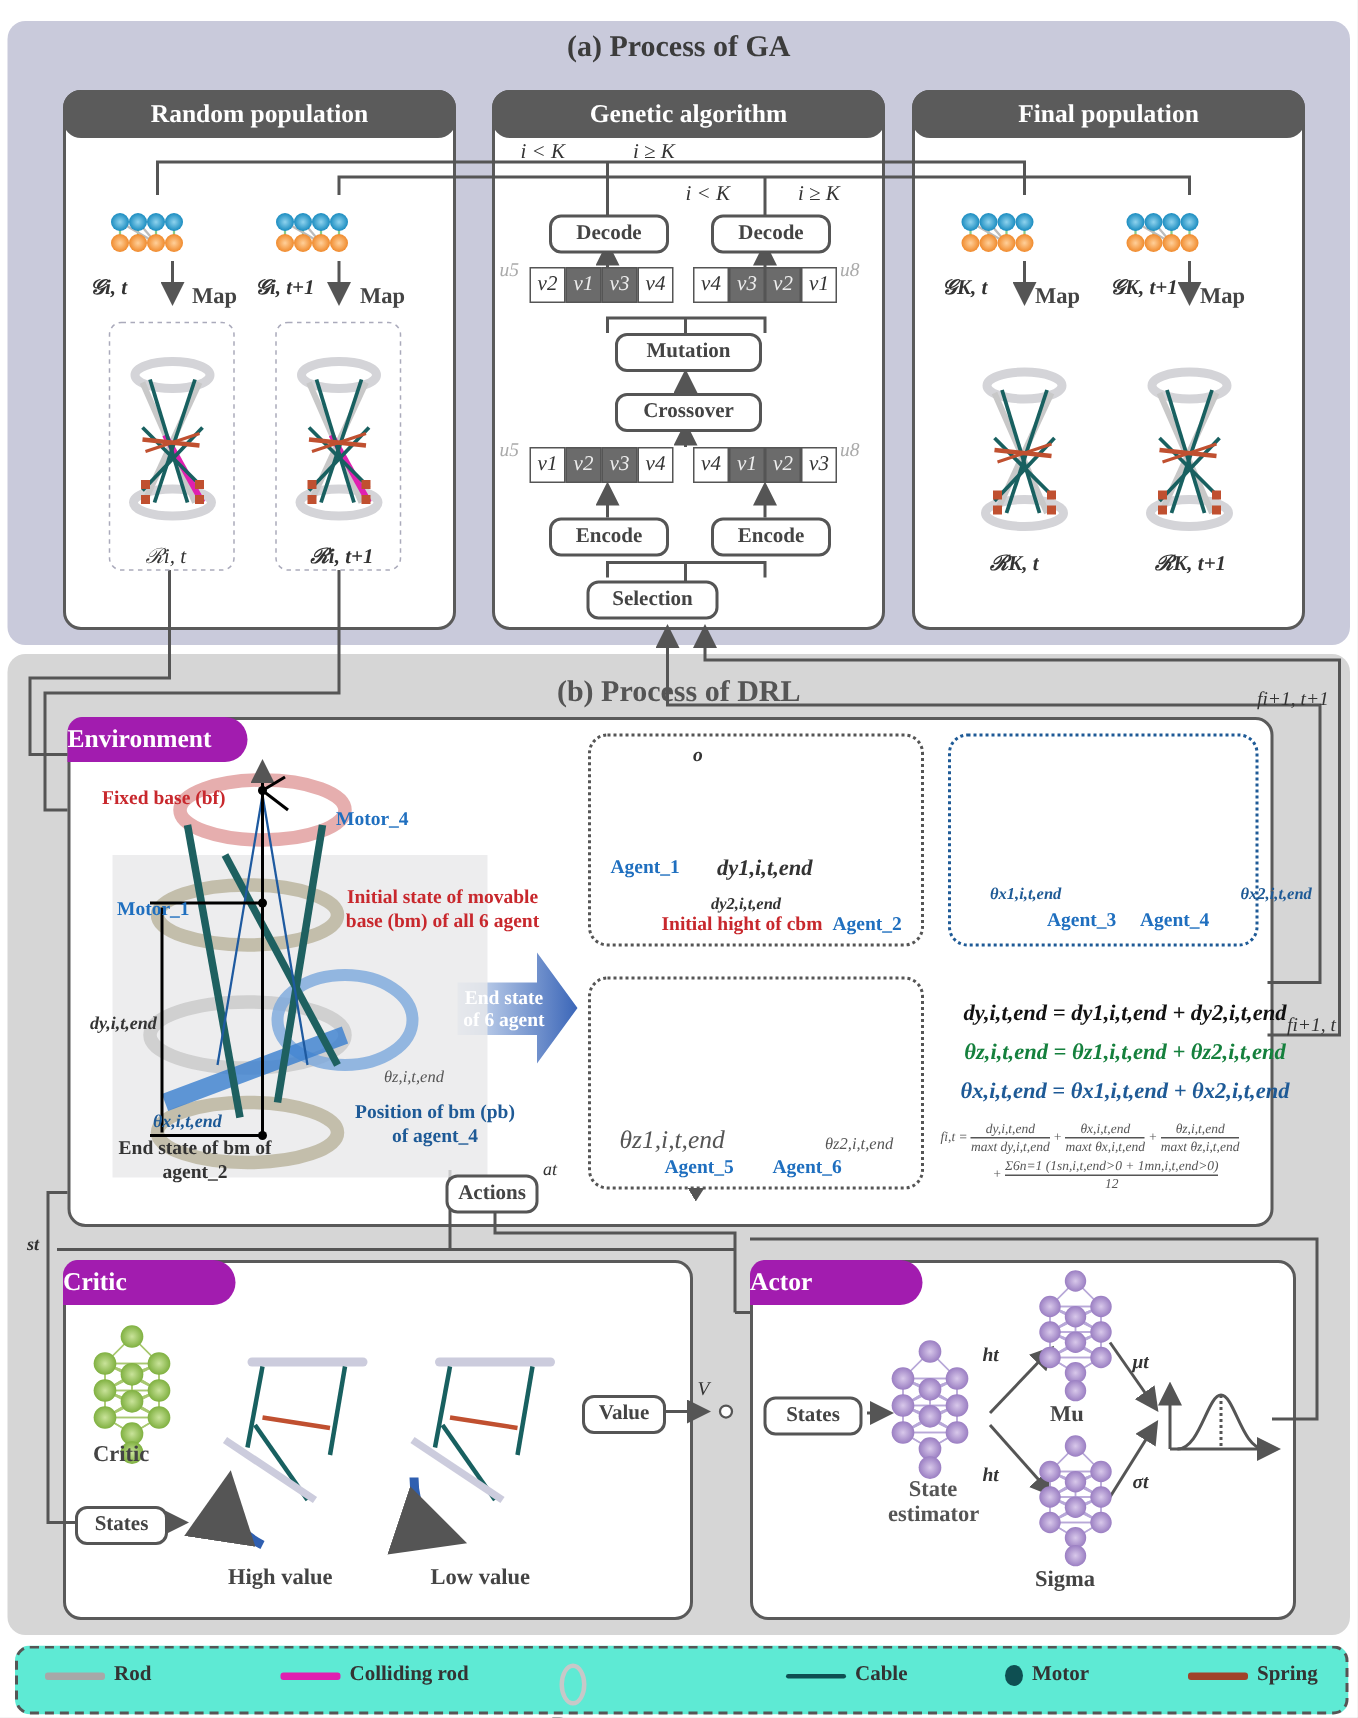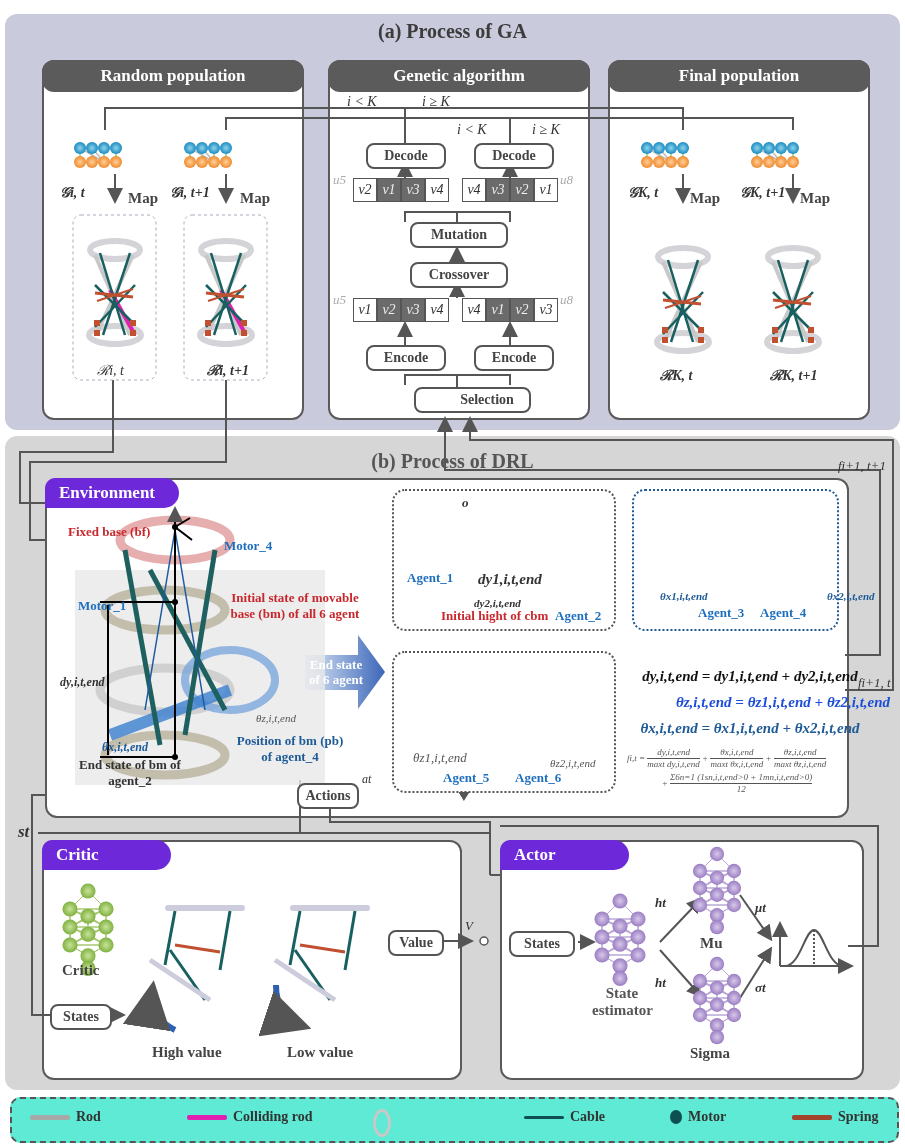--- a/index.html
+++ b/index.html
@@ -3,21 +3,21 @@
 <meta charset="utf-8">
 <style>
   html,body{margin:0;padding:0;background:#fff;}
   body{width:905px;height:1145px;position:relative;overflow:hidden;font-family:"Liberation Serif","DejaVu Serif",serif;color:#333;}
   .abs{position:absolute;}
   .panel-a{left:5px;top:14px;width:895px;height:416px;background:#c9cadb;border-radius:12px;}
   .panel-b{left:5px;top:436px;width:895px;height:654px;background:#d6d6d6;border-radius:12px;}
   .sec-title{font-weight:bold;font-size:20px;color:#3c3c3c;text-align:center;}
   .card{background:#fff;border:2px solid #5a5a5a;border-radius:12px;}
   .card-head{background:#5b5b5b;color:#fff;font-weight:bold;font-size:17px;text-align:center;border-radius:12px 12px 12px 12px;}
-  .tab-head{background:#6d28d9;color:#fff;font-weight:bold;font-size:17px;border-radius:0 18px 18px 0;padding-left:14px;}
+  .tab-head{background:#a21caf;color:#fff;font-weight:bold;font-size:17px;border-radius:0 18px 18px 0;padding-left:0;}
   .box{border:2px solid #555;border-radius:8px;background:#fff;font-weight:bold;font-size:14px;color:#444;text-align:center;}
   .it{font-style:italic;}
   .lbl{font-size:15px;font-weight:bold;color:#444;}
   .red{color:#c8282d;}
   .blue{color:#1f6fbf;}
   .dblue{color:#1e5a96;}
   .legend{left:10px;top:1097px;width:885px;height:42px;border:2px dashed #555;border-radius:10px;background:#5eead4;}
   .leg-item{position:absolute;top:10px;font-weight:bold;font-size:14px;color:#333;display:flex;align-items:center;gap:6px;}
   .leg-line{width:40px;height:5px;border-radius:2px;}
   .cellrow{display:flex;}
@@ -630,39 +630,39 @@
   <div class="cell">v4</div>
   <div class="cell d">v1</div>
   <div class="cell d">v2</div>
   <div class="cell">v3</div>
 </div>
 <div class="abs it" style="left:333px;top:292px;font-size:13px;color:#aaa;">u5</div>
 <div class="abs it" style="left:560px;top:292px;font-size:13px;color:#aaa;">u8</div>
 
 <div class="abs box" style="left:366px;top:345px;width:76px;height:22px;line-height:22px;">Encode</div>
 <div class="abs box" style="left:474px;top:345px;width:76px;height:22px;line-height:22px;">Encode</div>
-<div class="abs box" style="left:414px;top:387px;width:84px;height:22px;line-height:22px;padding-left:29px;">Selection</div>
+<div class="abs box" style="left:391px;top:387px;width:84px;height:22px;line-height:22px;">Selection</div>
 
 <div class="abs it" style="left:60px;top:185px;font-size:14px;font-weight:bold;">𝒢i, t</div>
 <div class="abs it" style="left:170px;top:185px;font-size:14px;font-weight:bold;">𝒢i, t+1</div>
 <div class="abs lbl" style="left:128px;top:190px;">Map</div>
 <div class="abs lbl" style="left:240px;top:190px;">Map</div>
 <div class="abs it" style="left:97px;top:360px;font-size:14px;font-weight:normal;">ℛi, t</div>
 <div class="abs it" style="left:207px;top:360px;font-size:14px;font-weight:bold;">ℛi, t+1</div>
 
 <div class="abs it" style="left:628px;top:185px;font-size:14px;font-weight:bold;">𝒢K, t</div>
 <div class="abs it" style="left:740px;top:185px;font-size:14px;font-weight:bold;">𝒢K, t+1</div>
 <div class="abs lbl" style="left:690px;top:190px;">Map</div>
 <div class="abs lbl" style="left:800px;top:190px;">Map</div>
 <div class="abs it" style="left:660px;top:365px;font-size:14px;font-weight:bold;">ℛK, t</div>
 <div class="abs it" style="left:770px;top:365px;font-size:14px;font-weight:bold;">ℛK, t+1</div>
 
 <div class="abs it" style="left:838px;top:458px;font-size:13px;">fi+1, t+1</div>
 <div class="abs it" style="left:858px;top:675px;font-size:13px;">fi+1, t</div>
-<div class="abs it" style="left:18px;top:822px;font-size:17px;font-weight:bold;">st</div>
+<div class="abs it" style="left:18px;top:822px;font-size:12px;font-weight:bold;">st</div>
 
 <div class="abs red" style="left:68px;top:524px;font-size:13px;font-weight:bold;">Fixed base (bf)</div>
 <div class="abs blue" style="left:224px;top:538px;font-size:13px;font-weight:bold;">Motor_4</div>
 <div class="abs blue" style="left:78px;top:598px;font-size:13px;font-weight:bold;">Motor_1</div>
 <div class="abs red" style="left:225px;top:590px;width:140px;font-size:13px;font-weight:bold;text-align:center;">Initial state of movable base (bm) of all 6 agent</div>
 <div class="abs" style="left:308px;top:657px;width:56px;font-size:13px;font-weight:bold;color:#fff;text-align:center;line-height:15px;">End state of 6 agent</div>
 <div class="abs it" style="left:60px;top:675px;font-size:12px;font-weight:bold;">dy,i,t,end</div>
 <div class="abs it" style="left:256px;top:712px;font-size:11px;color:#555;">θz,i,t,end</div>
 <div class="abs it dblue" style="left:102px;top:740px;font-size:12px;font-weight:bold;">θx,i,t,end</div>
 <div class="abs dblue" style="left:230px;top:733px;width:120px;font-size:13px;font-weight:bold;text-align:center;">Position of bm (pb) of agent_4</div>
@@ -677,25 +677,25 @@
 <div class="abs red" style="left:441px;top:608px;font-size:13px;font-weight:bold;">Initial hight of cbm</div>
 <div class="abs it" style="left:462px;top:495px;font-size:13px;font-weight:bold;">o</div>
 
 <div class="abs blue" style="left:698px;top:605px;font-size:13px;font-weight:bold;">Agent_3</div>
 <div class="abs blue" style="left:760px;top:605px;font-size:13px;font-weight:bold;">Agent_4</div>
 <div class="abs it dblue" style="left:660px;top:590px;font-size:11px;font-weight:bold;">θx1,i,t,end</div>
 <div class="abs it dblue" style="left:795px;top:590px;font-size:11px;font-weight:bold;margin-left:32px;">θx2,i,t,end</div>
 
 <div class="abs blue" style="left:443px;top:770px;font-size:13px;font-weight:bold;">Agent_5</div>
 <div class="abs blue" style="left:515px;top:770px;font-size:13px;font-weight:bold;">Agent_6</div>
-<div class="abs it" style="left:413px;top:750px;font-size:13px;color:#555;">θz1,i,t,end</div>
+<div class="abs it" style="left:413px;top:750px;font-size:17px;color:#555;">θz1,i,t,end</div>
 <div class="abs it" style="left:550px;top:757px;font-size:11px;color:#555;">θz2,i,t,end</div>
 
 <div class="abs formula" style="left:640px;top:668px;width:220px;color:#111;">dy,i,t,end = dy1,i,t,end + dy2,i,t,end</div>
-<div class="abs formula" style="left:640px;top:694px;width:220px;color:#1d4ed8;margin-left:33px;">θz,i,t,end = θz1,i,t,end + θz2,i,t,end</div>
+<div class="abs formula" style="left:640px;top:694px;width:220px;color:#15803d;">θz,i,t,end = θz1,i,t,end + θz2,i,t,end</div>
 <div class="abs formula" style="left:640px;top:720px;width:220px;color:#1e5a96;">θx,i,t,end = θx1,i,t,end + θx2,i,t,end</div>
 <div class="abs" style="left:627px;top:747px;width:220px;font-size:9px;font-style:italic;color:#555;line-height:11px;">
   <span>fi,t =</span>
   <span style="display:inline-block;text-align:center;vertical-align:middle;"><span style="display:block;border-bottom:1px solid #555;">dy,i,t,end</span><span style="display:block;">maxt dy,i,t,end</span></span> +
   <span style="display:inline-block;text-align:center;vertical-align:middle;"><span style="display:block;border-bottom:1px solid #555;">θx,i,t,end</span><span style="display:block;">maxt θx,i,t,end</span></span> +
   <span style="display:inline-block;text-align:center;vertical-align:middle;"><span style="display:block;border-bottom:1px solid #555;">θz,i,t,end</span><span style="display:block;">maxt θz,i,t,end</span></span>
   <div style="text-align:center;margin-top:2px;">+ <span style="display:inline-block;text-align:center;vertical-align:middle;"><span style="display:block;border-bottom:1px solid #555;">Σ6n=1 (1sn,i,t,end&gt;0 + 1mn,i,t,end&gt;0)</span><span style="display:block;">12</span></span></div>
 </div>
 
 <div class="abs lbl" style="left:62px;top:962px;">Critic</div>

